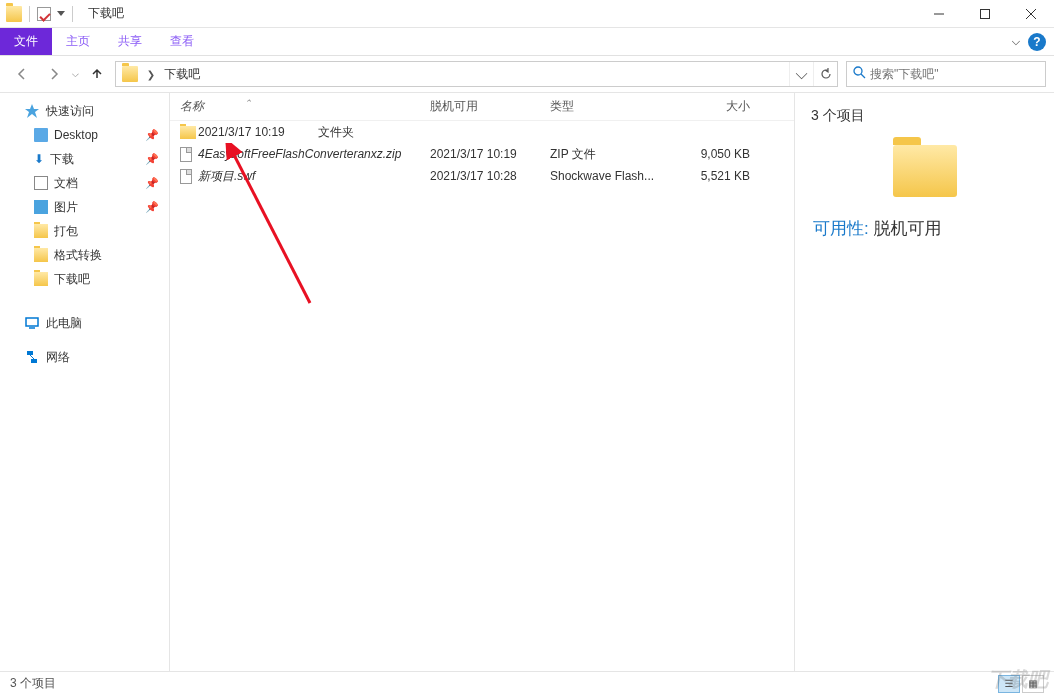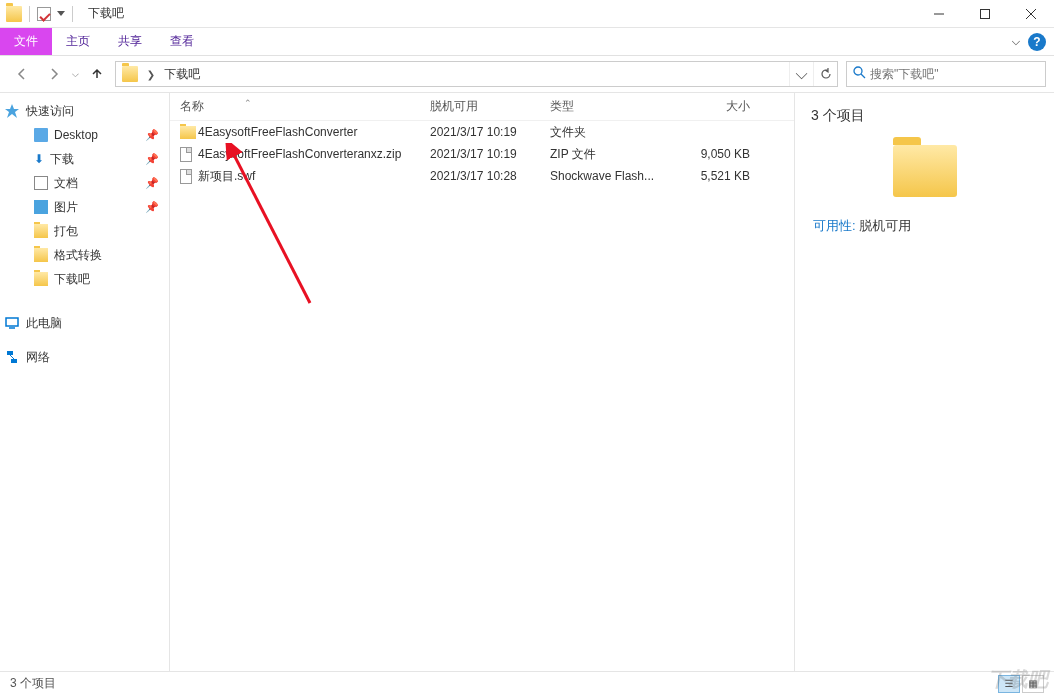--- a/index.html
+++ b/index.html
@@ -14,22 +14,22 @@
 .qat-sep { width:1px; height:16px; background:#ccc; margin:0 3px;}
 .chk { width:14px; height:14px; border:1px solid #999; position:relative;}
 .chk.red::after{ content:""; position:absolute; left:2px; top:5px; width:8px; height:4px; border-left:2px solid #d13438; border-bottom:2px solid #d13438; transform:rotate(-45deg);}
 .down-caret { width:0;height:0;border-left:4px solid transparent;border-right:4px solid transparent;border-top:5px solid #555; margin-left:2px;}
 .titlebar-title { font-size:12px; color:#333; margin-left:8px;}
 .titlebar-right { margin-left:auto; display:flex; }
 .winbtn { width:46px; height:28px; display:flex; align-items:center; justify-content:center; color:#333;}
 
 
 .ribbon-tabs { height:28px; display:flex; align-items:stretch; background:#fff; border-bottom:1px solid #e1e1e1; position:relative;}
-.ribbon-tab { padding:0 14px; font-size:12px; display:flex; align-items:center; color:#4c1d95; cursor:default;}
-.ribbon-tab.file { background:#d946ef; color:#fff;}
+.ribbon-tab { padding:0 14px; font-size:12px; display:flex; align-items:center; color:#8b5cf6; cursor:default;}
+.ribbon-tab.file { background:#6d28d9; color:#fff;}
 .ribbon-right { margin-left:auto; display:flex; align-items:center; padding-right:8px; gap:8px;}
 .ribbon-caret { color:#555; font-size:11px;}
 .helpbtn { width:18px;height:18px;border-radius:50%;background:#1979ca;color:#fff;display:flex;align-items:center;justify-content:center;font-size:12px;font-weight:bold;}
 
 
 .navbar { height:36px; display:flex; align-items:center; padding:4px 8px; gap:4px;}
 .navbtn { width:28px;height:28px;display:flex;align-items:center;justify-content:center;color:#888; border-radius:2px;}
 .navbtn.enabled { color:#333;}
 .nav-caret{ font-size:9px; color:#888;}
 .addressbar { flex:1; height:26px; border:1px solid #ccc; display:flex; align-items:center; background:#fff;}
@@ -38,59 +38,59 @@
 .addr-sep { font-size:10px; color:#555; padding:0 3px;}
 .addr-right { margin-left:auto; display:flex; height:100%;}
 .addr-btn { width:24px; display:flex; align-items:center; justify-content:center; border-left:1px solid #eee; color:#555;}
 .searchbox { width:200px; height:26px; border:1px solid #ccc; display:flex; align-items:center; padding:0 6px; margin-left:4px;}
 .searchbox input { border:none; outline:none; font-size:12px; color:#888; flex:1;}
 .search-icon { color:#1979ca; margin-right:4px;}
 
 
 .mainarea { display:flex; height:calc(695px - 28px - 28px - 36px - 24px); border-top:1px solid #e5e5e5;}
 .navpane { width:170px; border-right:1px solid #e5e5e5; padding-top:6px; overflow-y:auto;}
-.navitem { display:flex; align-items:center; height:24px; padding-left:4px; font-size:12px; color:#333; gap:6px;}
+.navitem { display:flex; align-items:center; height:24px; padding-left:24px; font-size:12px; color:#333; gap:6px;}
 .navitem.top { font-weight:normal;}
 .navitem.child { padding-left:34px;}
 .navitem.spacer { height:10px;}
 .pin { margin-left:auto; margin-right:10px; color:#888; font-size:11px;}
 .star-icon { width:16px;height:16px; color:#4aa3df;}
 .desk-icon { width:14px;height:14px; background:#5aa9e6; border-radius:1px;}
 .dl-icon { color:#1979ca;}
 .doc-icon { width:14px;height:14px;border:1px solid #888;background:#fff;}
 .pic-icon { width:14px;height:14px;background:#4aa3df;}
 .folder-nav { width:14px;height:14px;background:linear-gradient(#ffe9a6,#f5c64a);position:relative;}
 .folder-nav::before{content:"";position:absolute;top:-2px;left:0;width:6px;height:2px;background:#f5c64a;}
 .onedrive { width:16px;height:16px; color:#0078d4;}
 .pc-icon { width:16px;height:16px; color:#0078d4;}
 .net-icon { width:16px;height:16px; color:#0078d4;}
 
 .filearea { flex:1; display:flex; flex-direction:column; position:relative;}
 .listheader { display:flex; height:28px; align-items:center; border-bottom:1px solid #f0f0f0; font-size:12px; color:#555; padding-left:10px;}
-.col-name { width:250px; display:flex; align-items:flex-start;}
+.col-name { width:250px; display:flex; align-items:flex-start;font-style:italic;}
 .col-date { width:120px;}
 .col-type { width:130px;}
 .col-size { width:90px; text-align:right; padding-right:20px;}
 .sort-ind { margin-left:40px; color:#888; font-size:9px;}
 .filerow { display:flex; height:22px; align-items:center; font-size:12px; color:#333; padding-left:10px;}
 .filerow .icon { width:18px; display:flex; align-items:center;}
 .folder-tiny{width:16px;height:13px;background:linear-gradient(#ffe9a6,#f5c64a);position:relative;}
 .folder-tiny::before{content:"";position:absolute;top:-2px;left:0;width:6px;height:2px;background:#f5c64a;}
 .file-tiny{width:12px;height:15px;border:1px solid #999;background:#fff;position:relative;}
 .file-tiny::before{content:"";position:absolute;top:0;right:0;width:4px;height:4px;background:#ddd;border-left:1px solid #999;border-bottom:1px solid #999;}
 
 
 .red-arrow { position:absolute; top:50px; left:50px; pointer-events:none;}
 
 
 .previewpane { width:260px; border-left:1px solid #e5e5e5; padding:14px 16px; font-size:13px; color:#333;}
 .prev-title { font-size:14px; margin-bottom:20px;}
 .prev-folder { width:64px;height:52px;background:linear-gradient(#ffe9a6,#f5c64a);border-radius:3px;position:relative;margin:20px auto 20px;}
 .prev-folder::before{content:"";position:absolute;top:-8px;left:0;width:28px;height:8px;background:#f5c64a;border-radius:3px 3px 0 0;}
-.prev-row { font-size:13px; color:#333; text-align:left; margin-left:2px;}
+.prev-row { font-size:17px; color:#333; text-align:left; margin-left:2px;}
 .prev-row .lbl{ color:#1979ca;}
 
 
 .statusbar { height:24px; border-top:1px solid #e5e5e5; display:flex; align-items:center; padding:0 10px; font-size:12px; color:#555;}
 .statusbar-right { margin-left:auto; display:flex; gap:2px;}
 .viewbtn { width:22px;height:18px;border:1px solid #ccc;display:flex;align-items:center;justify-content:center;font-size:10px;color:#555;}
 .viewbtn.active { background:#cde6f7; border-color:#7ab5e0;}
 
 
 .watermark { position:absolute; right:6px; bottom:2px; font-size:20px; font-style:italic; color:rgba(100,100,100,0.25); font-weight:bold; font-family:"STKaiti","KaiTi",serif;}
@@ -250,21 +250,20 @@
         </div>
       <div class="col-date">脱机可用</div>
       <div class="col-type">类型</div>
       <div class="col-size">大小</div>
     </div>
     <div id="filelist">
         <div class="filerow">
           <span class="icon">
             <div class="folder-tiny"></div>
           </span>
-          <div class="col-name" style="width: 232px;">4EasysoftFreeFlashConverter</div>
           <div class="col-date">2021/3/17 10:19</div>
           <div class="col-type">文件夹</div>
           <div class="col-size"></div>
         </div>
         <div class="filerow">
           <span class="icon">
             <div class="file-tiny"></div>
           </span>
           <div class="col-name" style="width: 232px;">4EasysoftFreeFlashConverteranxz.zip</div>
           <div class="col-date">2021/3/17 10:19</div>

